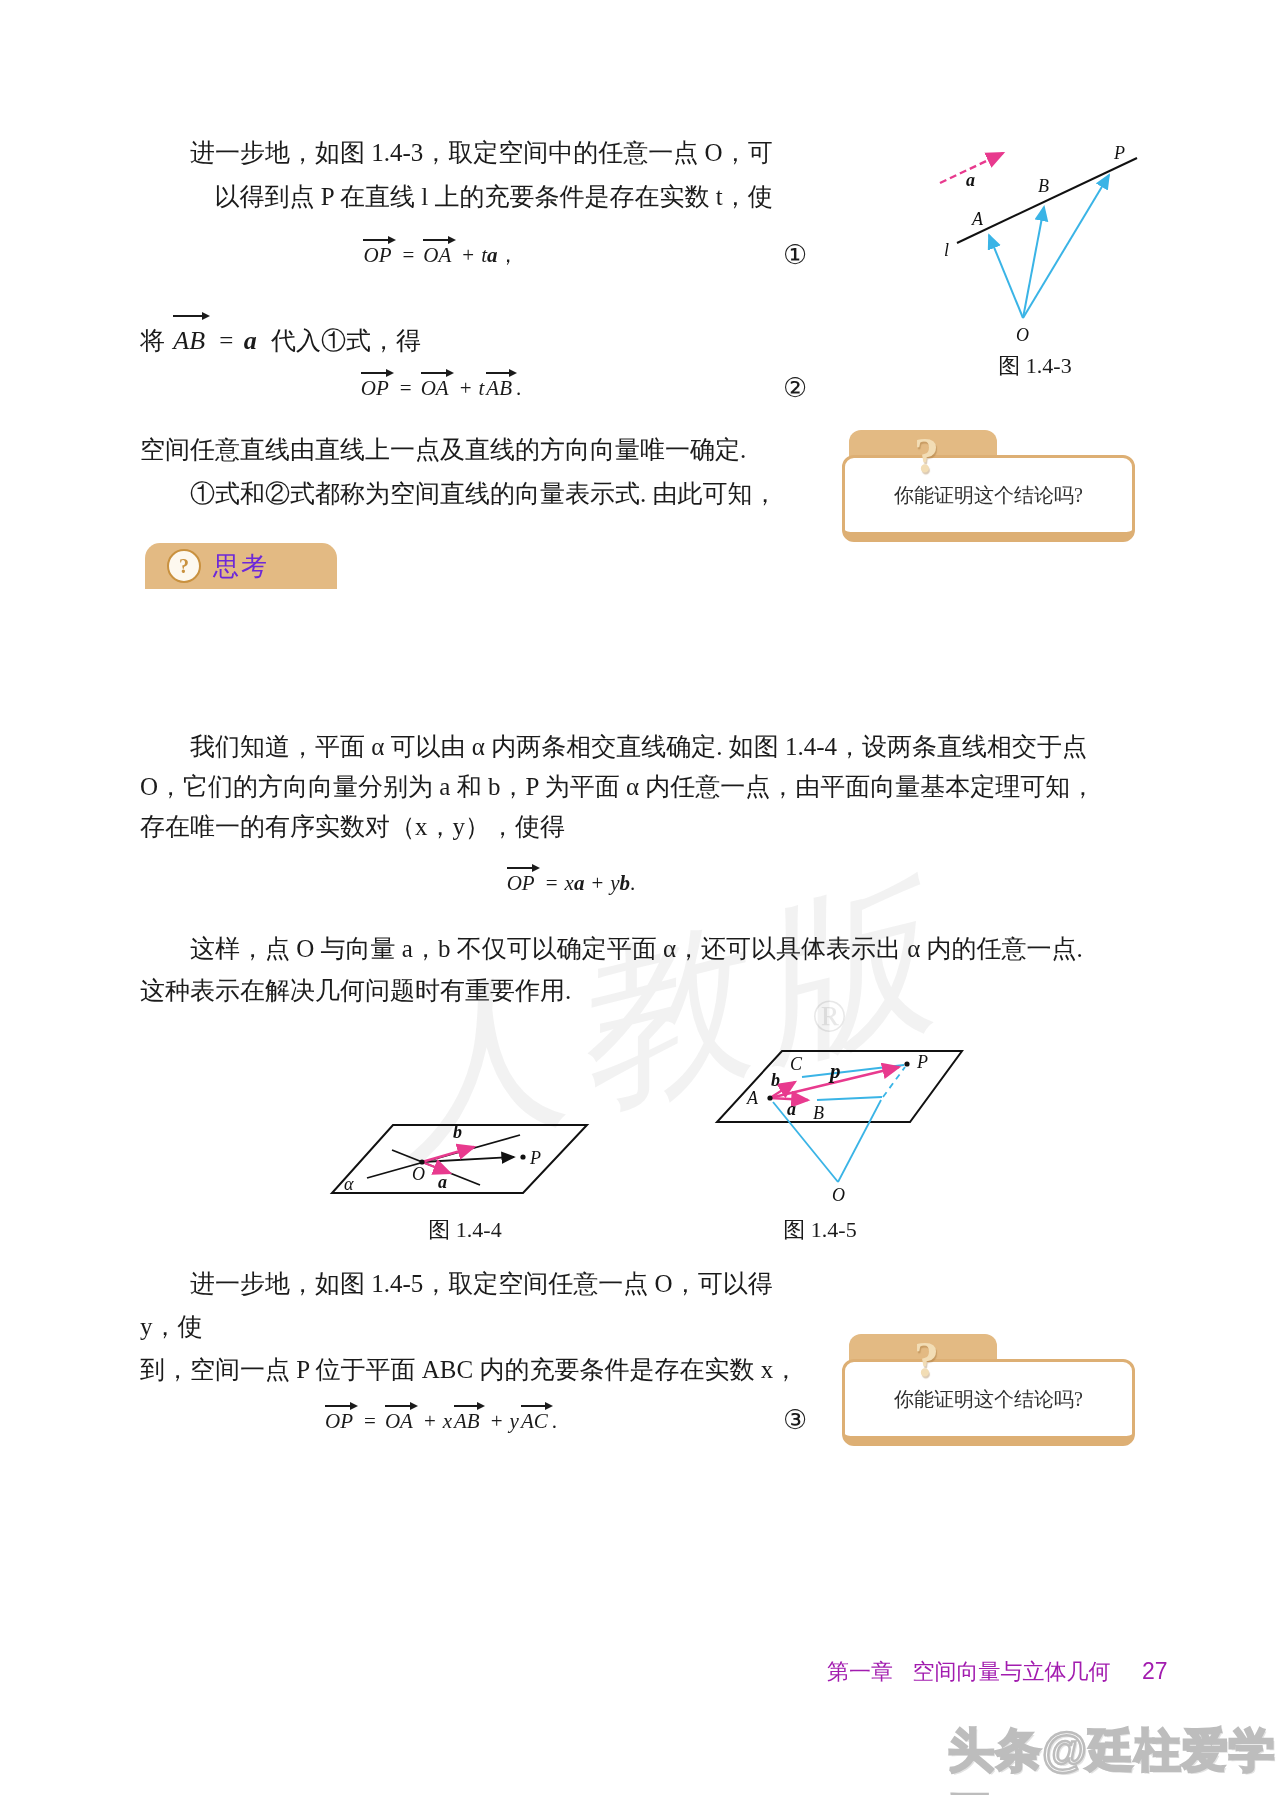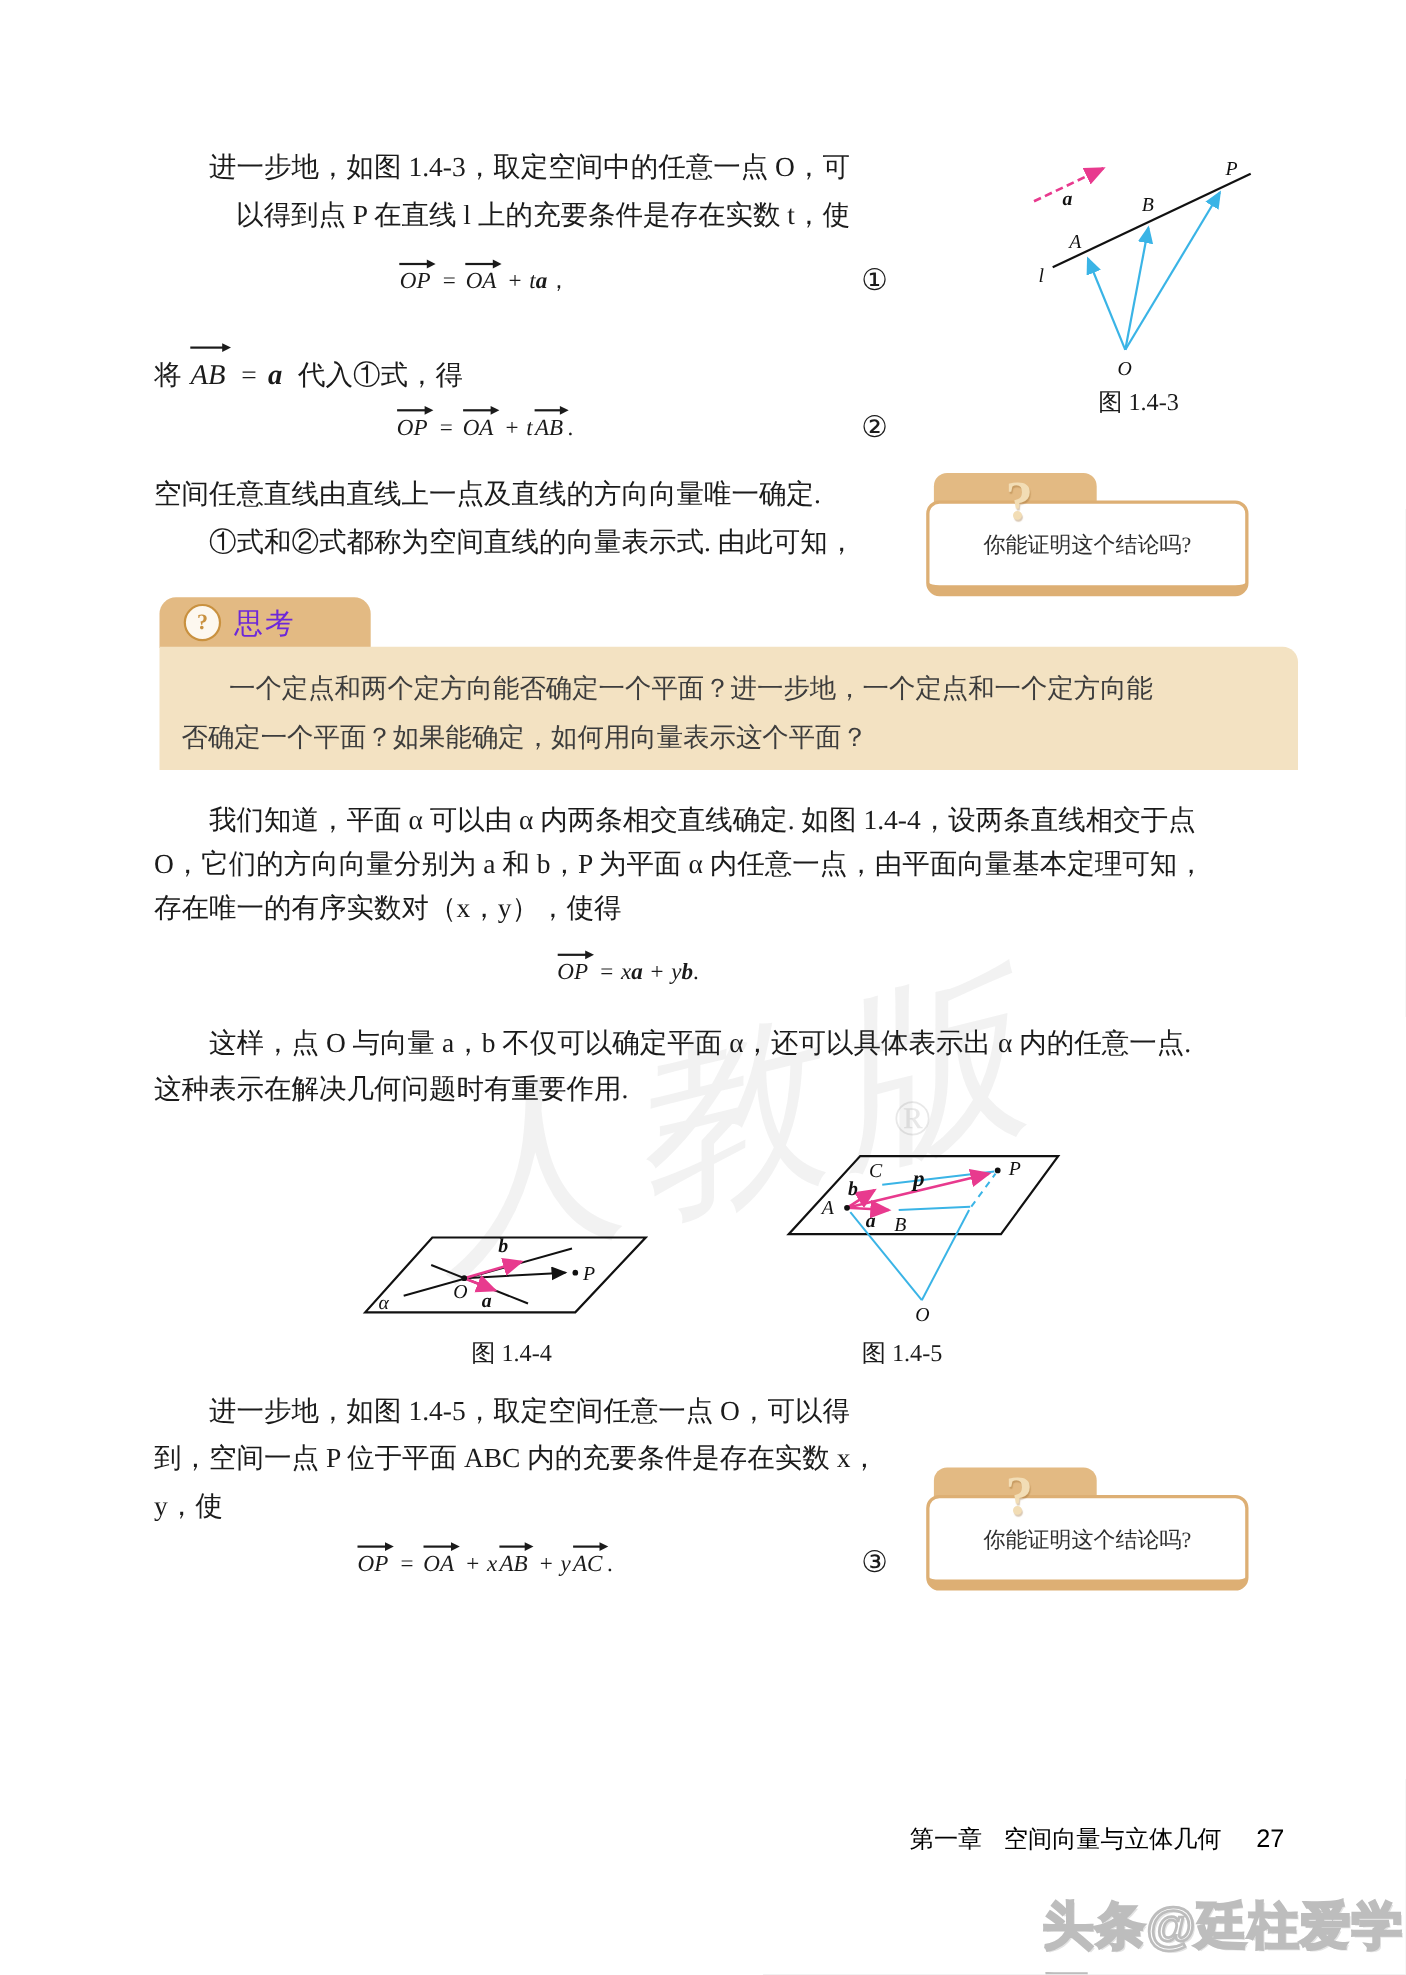--- a/index.html
+++ b/index.html
@@ -41,21 +41,21 @@
              border-radius:0 14px 0 0;box-sizing:border-box;padding:17px 30px 0 20px;
              font-size:24px;line-height:44px;color:#3d3d3d;}
   .think-body .ln{white-space:nowrap;}
   .think-body .ln.indent{text-indent:1.8em;}
   
   .fig{position:absolute;}
   .figcap{position:absolute;text-align:center;font-size:22px;color:#1b1b1b;}
   svg text{font-family:"Liberation Serif",serif;font-size:18px;font-style:italic;fill:#111;}
   svg text.veclab{font-weight:bold;}
   
-  .footer{position:absolute;left:827px;top:1657px;font-size:22px;color:#000000;}
+  .footer{position:absolute;left:827px;top:1657px;font-size:22px;color:#a21caf;}
   .footer .pageno{font-family:"Liberation Sans",sans-serif;font-size:23px;margin-left:26px;}
   .footer .chap{margin-right:14px;}
   .wm-center{position:absolute;left:380px;top:900px;font-size:175px;font-style:italic;
              color:rgba(90,90,90,0.08);transform:rotate(-14deg);letter-spacing:14px;white-space:nowrap;
              font-family:"Liberation Serif",serif;pointer-events:none;}
   .wm-reg{position:absolute;left:812px;top:990px;font-size:46px;color:rgba(90,90,90,0.14);
              font-family:"Liberation Serif",serif;pointer-events:none;}
   .wm-bottom{position:absolute;left:948px;top:1720px;font-size:46px;font-weight:bold;
              font-family:"Liberation Sans",sans-serif;color:#fdfdfd;letter-spacing:1px;
              -webkit-text-stroke:2.5px #bdbdbd;text-shadow:2px 2px 0 #e3e3e3;}
@@ -137,24 +137,20 @@
     <div class="tab"></div>
     <div class="qmark">?</div>
     <div class="body">
       <span class="qtext">你能证明这个结论吗?</span>
     </div>
   </div>
 
   <div class="think-tab">
     <div class="think-icon">?</div>
     <div class="think-title">思考</div>
-  </div>
-  <div class="think-body">
-    <div class="ln indent">一个定点和两个定方向能否确定一个平面？进一步地，一个定点和一个定方向能</div>
-    <div class="ln">否确定一个平面？如果能确定，如何用向量表示这个平面？</div>
   </div>
 
   <div class="para" style="left:140px;top:727px;line-height:40px;">
     <div class="ln indent">我们知道，平面 α 可以由 α 内两条相交直线确定. 如图 1.4-4，设两条直线相交于点</div>
     <div class="ln">O，它们的方向向量分别为 a 和 b，P 为平面 α 内任意一点，由平面向量基本定理可知，</div>
     <div class="ln">存在唯一的有序实数对（x，y），使得</div>
   </div>
 
   <div class="eqrow wide" style="top:858px;">
     <span class="vec">OP</span>
@@ -220,22 +216,22 @@
     <text x="287" y="28">P</text>
     <text x="202" y="161">O</text>
     <text class="veclab" x="141" y="46">b</text>
     <text class="veclab" x="157" y="75">a</text>
     <text class="veclab" x="200" y="38" style="font-size:21px;">p</text>
   </svg>
   <div class="figcap" style="left:630px;top:1215px;width:380px;">图 1.4-5</div>
 
   <div class="para" style="left:140px;top:1262px;line-height:43px;">
     <div class="ln indent">进一步地，如图 1.4-5，取定空间任意一点 O，可以得</div>
+    <div class="ln">y，使</div>
     <div class="ln">到，空间一点 P 位于平面 ABC 内的充要条件是存在实数 x，</div>
-    <div class="ln">y，使</div>
   </div>
 
   <div class="eqrow" style="top:1396px;">
     <span class="vec">OP</span>
       <span class="op">=</span>
       <span class="vec">OA</span>
       <span class="op">+</span>
       <span class="it">x</span>
       <span class="vec">AB</span>
       <span class="op">+</span>

